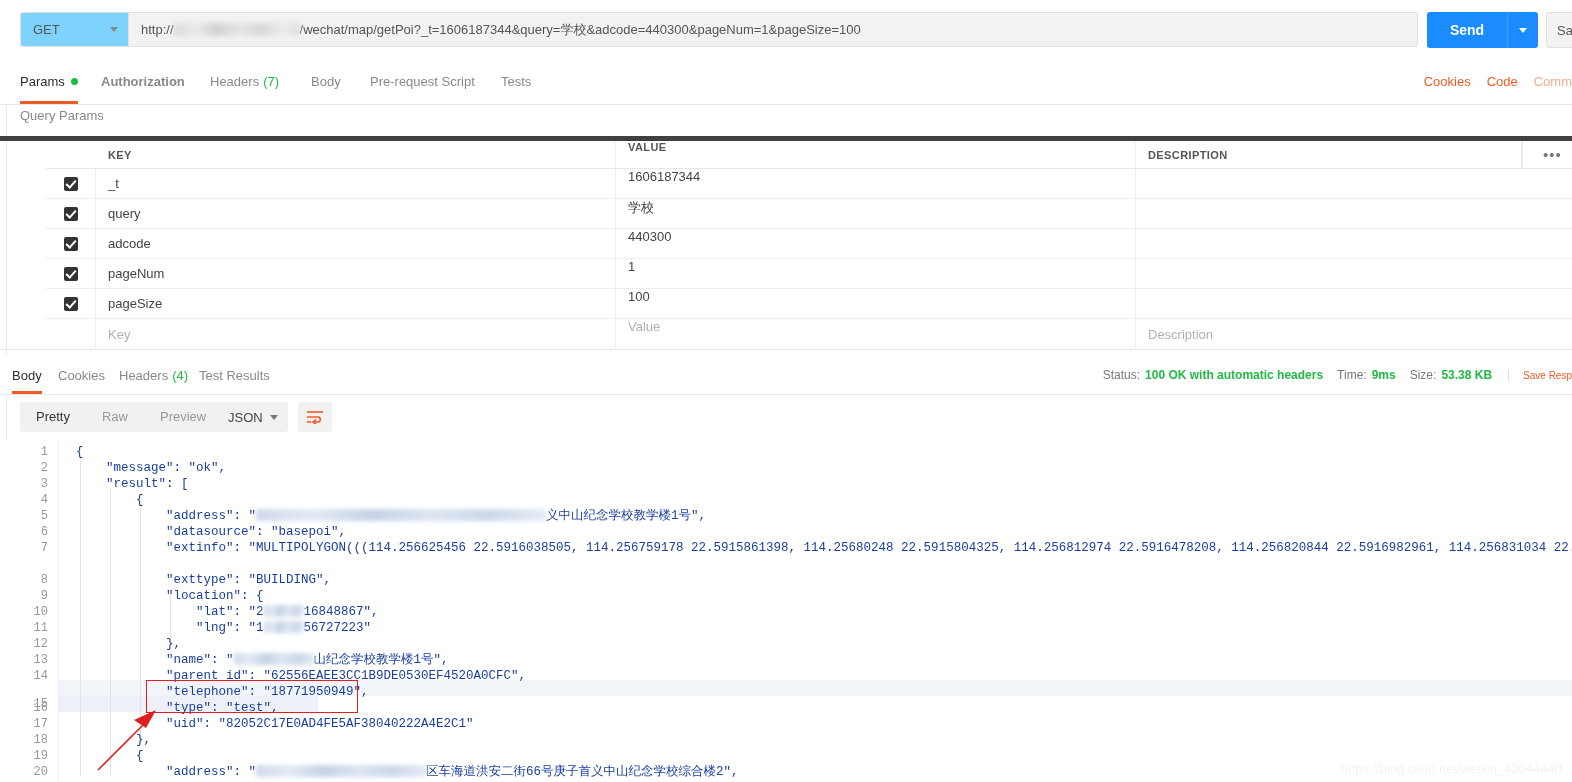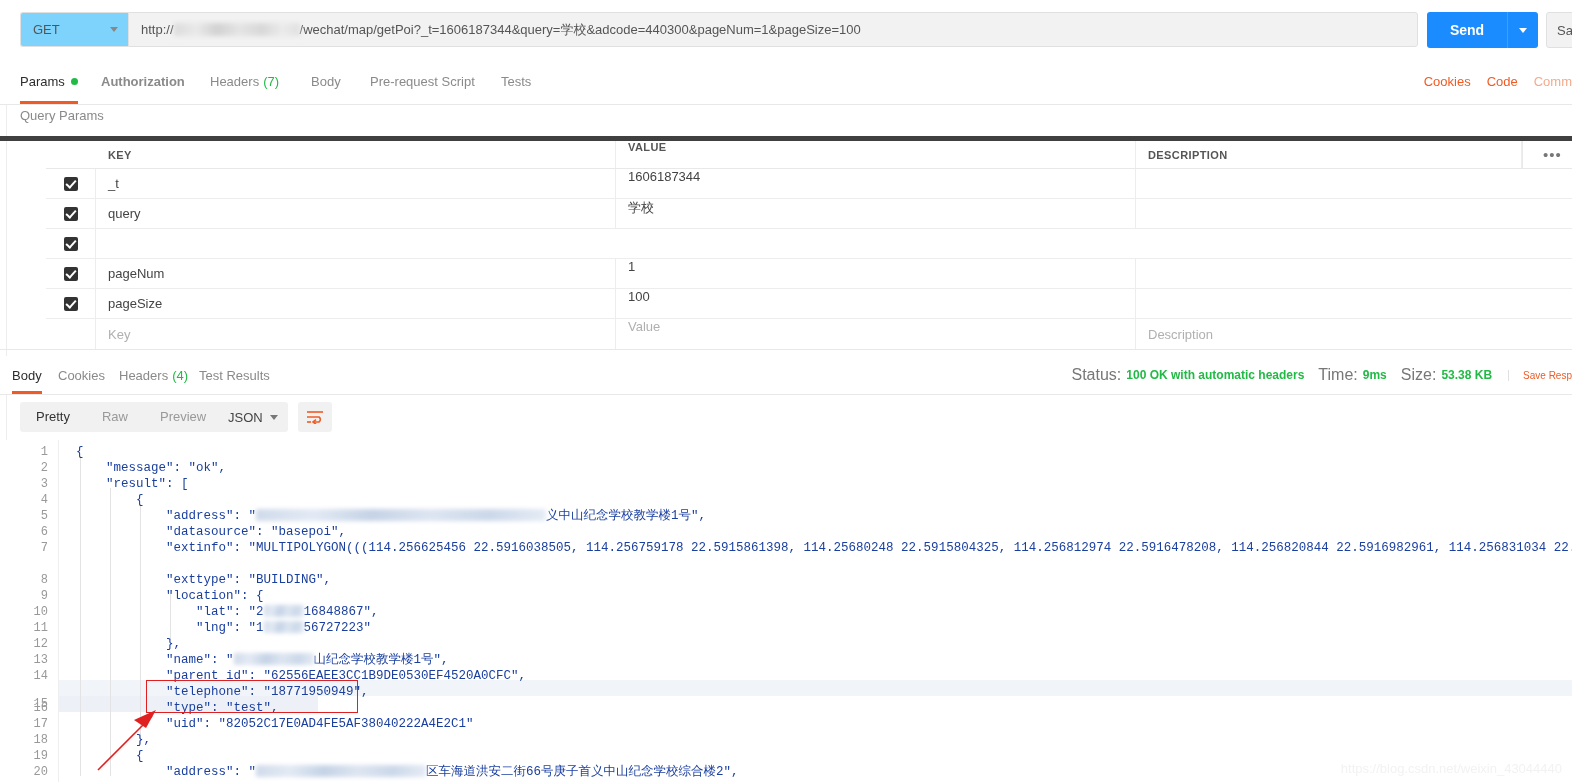--- a/index.html
+++ b/index.html
@@ -296,21 +296,21 @@
   }
   .status-area {
     position: absolute;
     right: 0; top: 0;
     height: 38px;
     display: flex;
     align-items: center;
     overflow: hidden;
     white-space: nowrap;
   }
-  .st-label { font-size: 16px; color: #777; margin-left: 14px; }
+  .st-label { font-size: 12px; color: #777; margin-left: 14px; }
   .st-value { font-size: 12px; color: #21ba45; margin-left: 5px; font-weight: bold; }
   .save-resp {
     font-size: 10px;
     color: #ef5b25;
     margin-left: 16px;
     padding-left: 14px;
     border-left: 1px solid #e0e0e0;
     cursor: pointer;
   }
 
@@ -552,20 +552,26 @@
         <span class="cell-text">学校</span>
       </div>
     <div class="c-desc">
         <span class="cell-text"></span>
       </div>
   </div>
 
   <div class="prow">
     <div class="c-check">
         <span class="chk"></span>
+      </div>
+    <div class="c-key">
+        <span class="cell-text">adcode</span>
+      </div>
+    <div class="c-val">
+        <span class="cell-text">440300</span>
       </div>
     <div class="c-desc">
         <span class="cell-text"></span>
       </div>
   </div>
 
   <div class="prow">
     <div class="c-check">
         <span class="chk"></span>
       </div>

